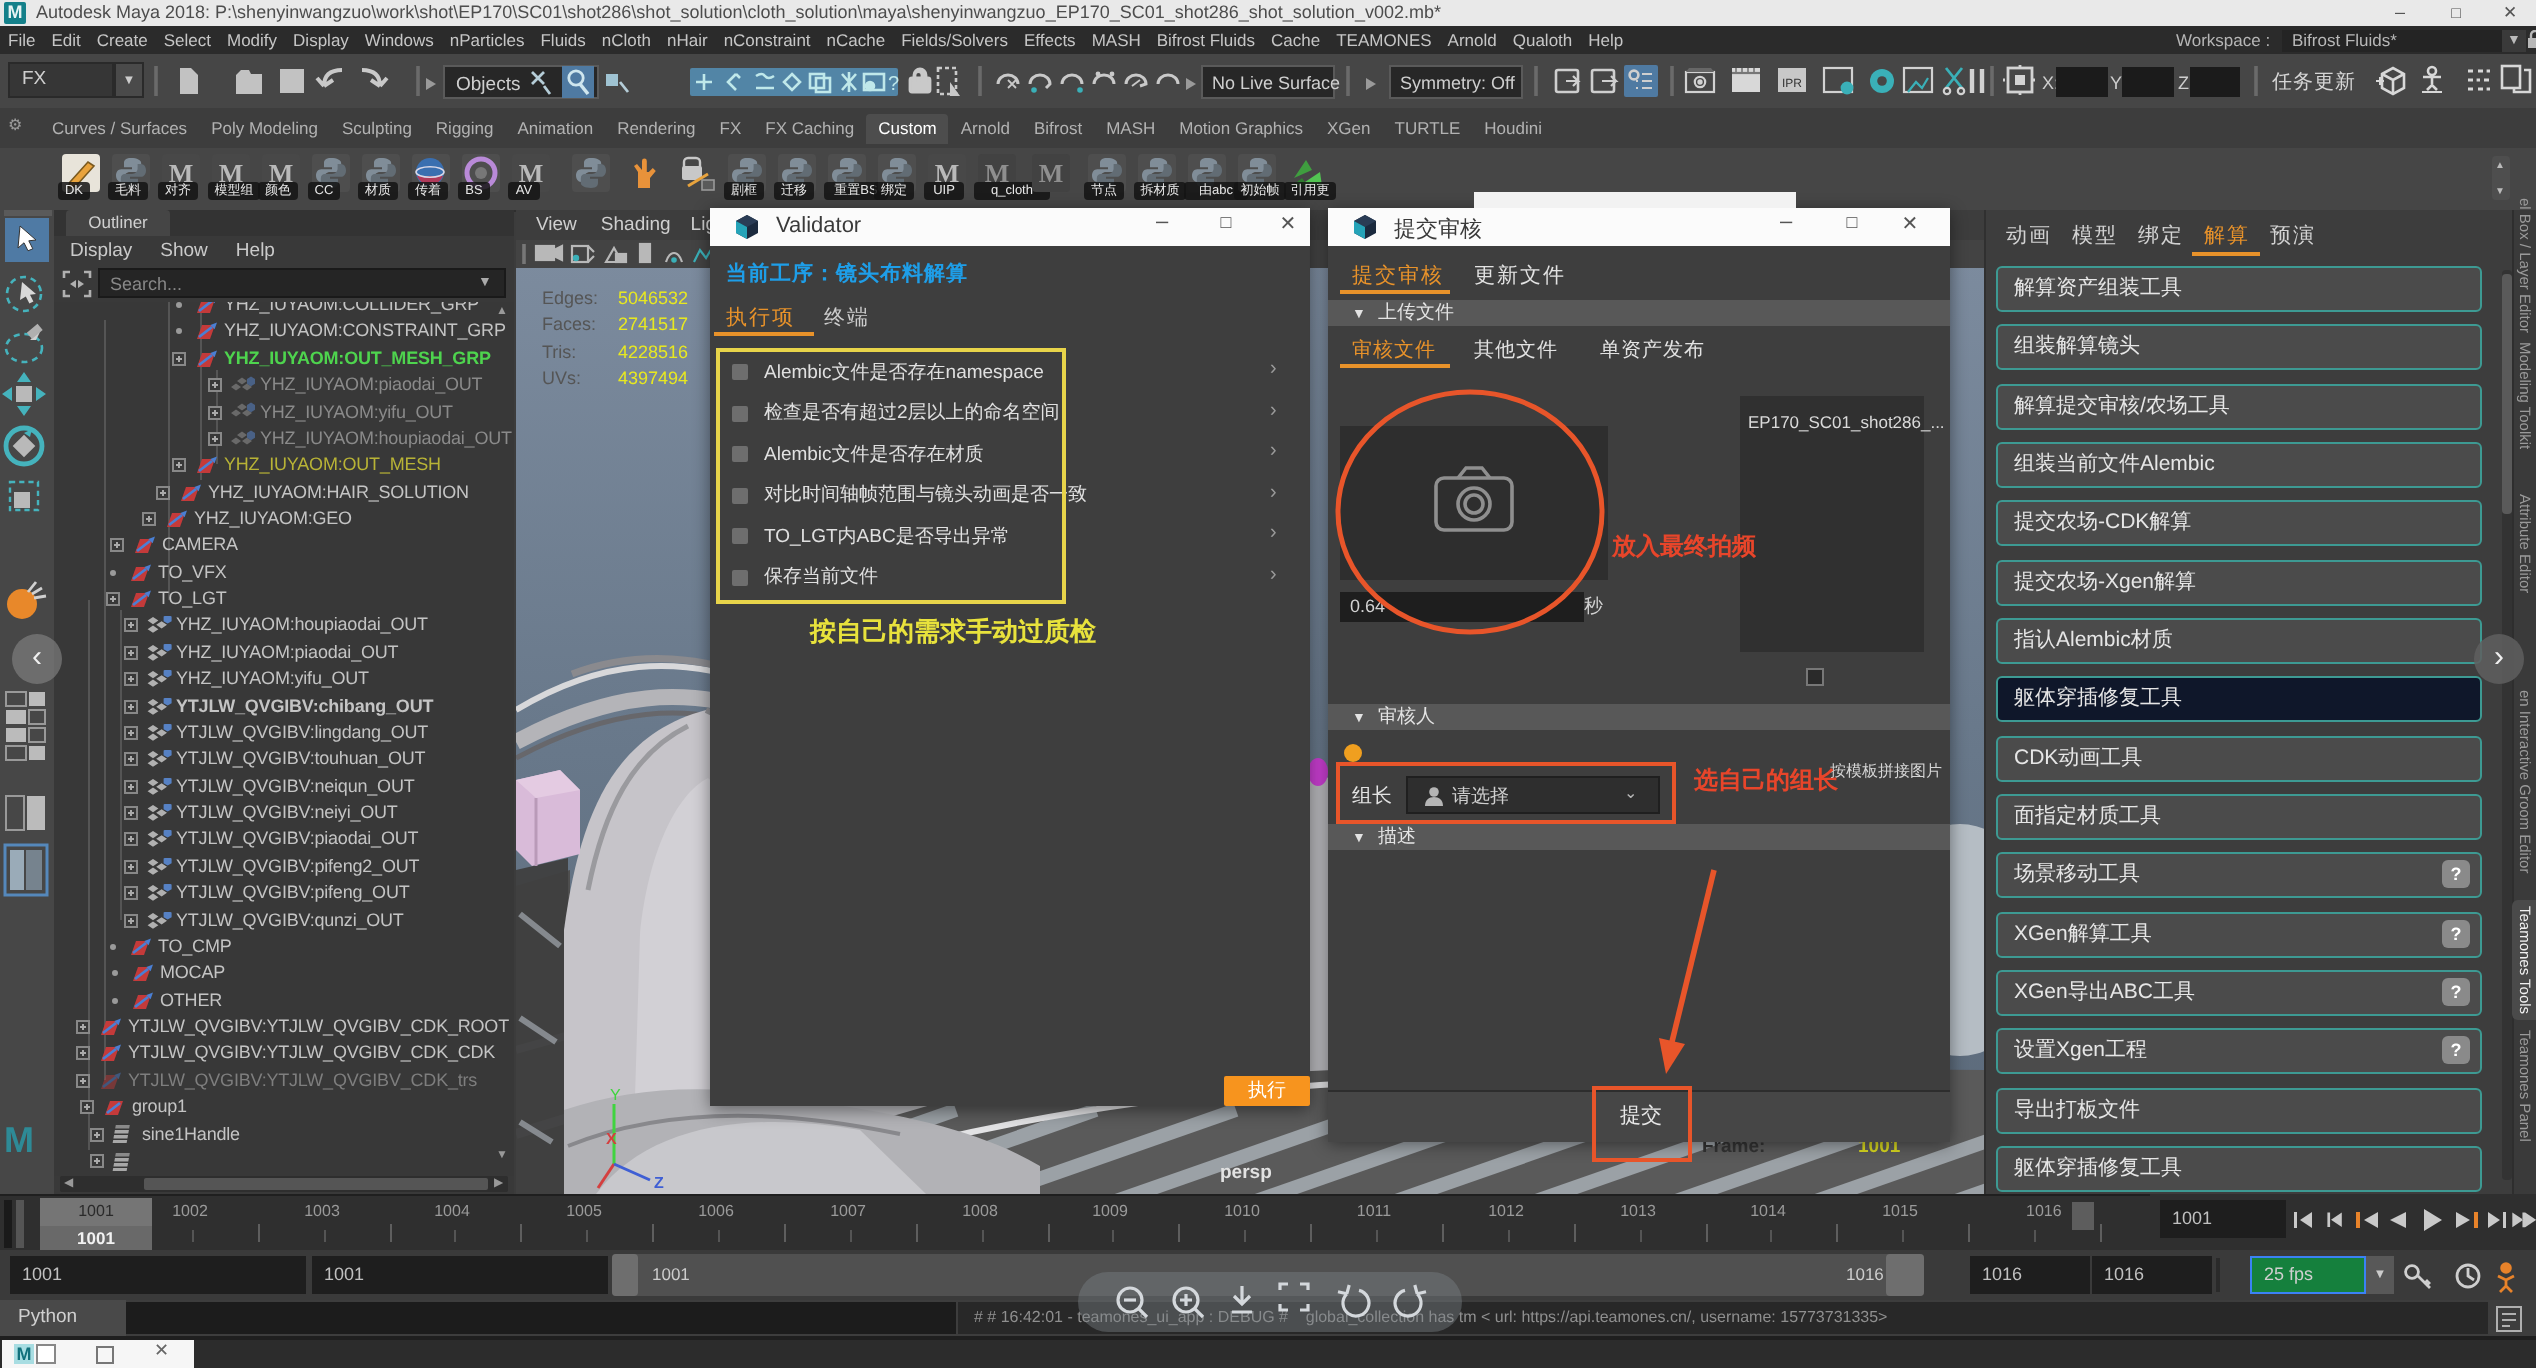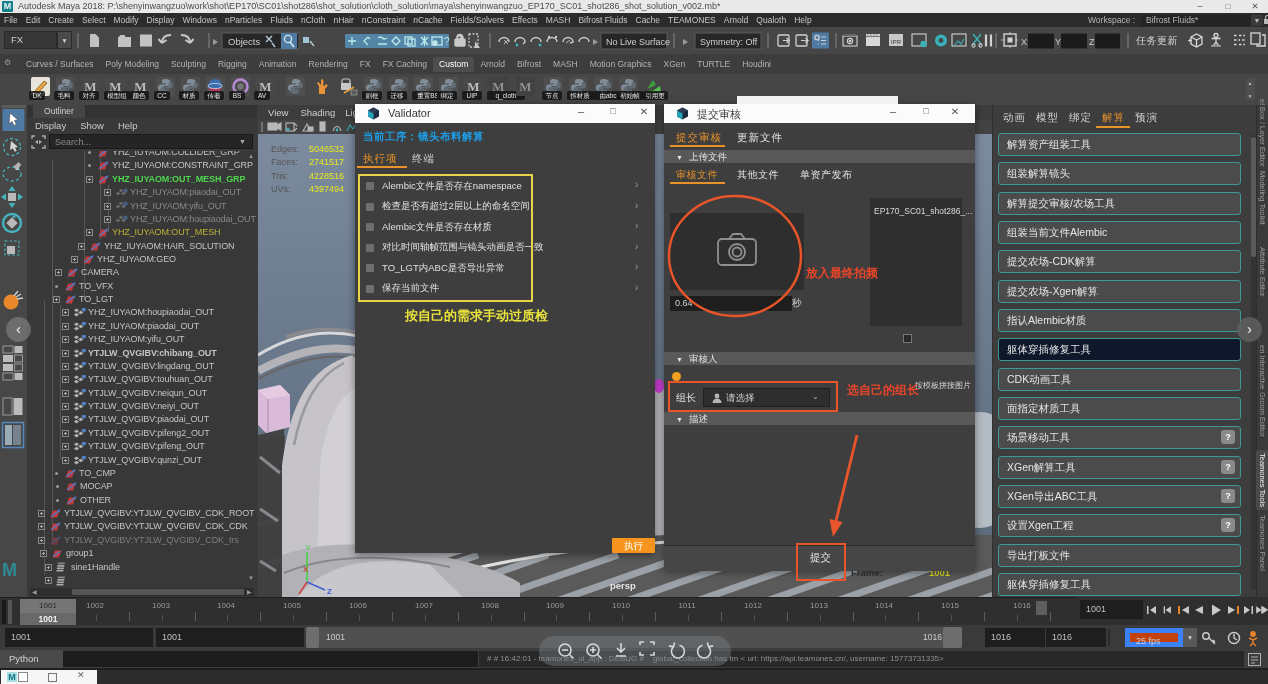--- a/index.html
+++ b/index.html
@@ -1018,21 +1018,21 @@
   <div class="abs fld" style="left:156px;top:3px;width:142px;height:19px;line-height:19px;padding-left:6px;">1001</div>
   <div class="abs" style="left:306px;top:2px;width:656px;height:21px;background:#505050;border-radius:2px;">
     <div class="abs" style="left:0;top:0;width:13px;height:21px;background:#6e6e6e;border-radius:2px;"></div>
     <div class="abs" style="left:20px;top:0;color:#cdcdcd;font-size:8.5px;line-height:21px;">1001</div>
     <div class="abs" style="left:617px;top:0;color:#cdcdcd;font-size:8.5px;line-height:21px;">1016</div>
     <div class="abs" style="left:637px;top:0;width:19px;height:21px;background:#6e6e6e;border-radius:2px;"></div>
   </div>
   <div class="abs fld" style="left:985px;top:3px;width:54px;height:19px;line-height:19px;padding-left:6px;">1016</div>
   <div class="abs fld" style="left:1046px;top:3px;width:54px;height:19px;line-height:19px;padding-left:6px;">1016</div>
   <div class="abs" style="left:1108px;top:4px;width:2px;height:17px;background:#2a2a2a;"></div>
-  <div class="abs" style="left:1125px;top:3px;width:58px;height:19px;background:#c2410c;border:5px solid #3b82f6;color:#cfcfcf;font-size:9px;line-height:17px;padding-left:6px;box-sizing:border-box;">25 fps</div>
+  <div class="abs" style="left:1125px;top:3px;width:58px;height:19px;background:#15803d;border:1px solid #3b82f6;color:#cfcfcf;font-size:9px;line-height:17px;padding-left:6px;box-sizing:border-box;">25 fps</div>
   <div class="abs" style="left:1183px;top:3px;width:14px;height:19px;background:#585858;color:#ccc;font-size:6.5px;text-align:center;line-height:19px;">▼</div>
   <svg class="abs" style="left:1200px;top:4px;" width="68" height="18" viewBox="0 0 68 18">
     <g stroke="#cfcfcf" fill="none" stroke-width="1.4">
       <circle cx="6" cy="7" r="3.2"></circle>
           <path d="M9 9l6 6m-3-2l2-2m-1 3l2-2"></path>
       <line x1="22" y1="2" x2="22" y2="16" stroke="#3a3a3a" stroke-width="2"></line>
       <circle cx="34" cy="9" r="5.5"></circle>
           <path d="M34 5v4l3 2"></path>
       <g stroke="#e8832a">
             <circle cx="53" cy="5" r="2.2" fill="#e8832a"></circle>

